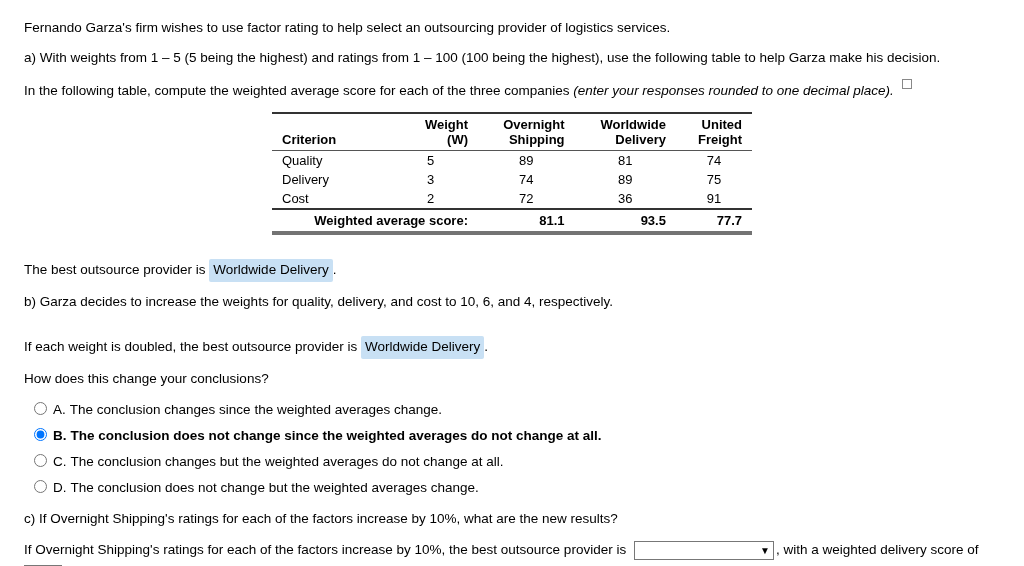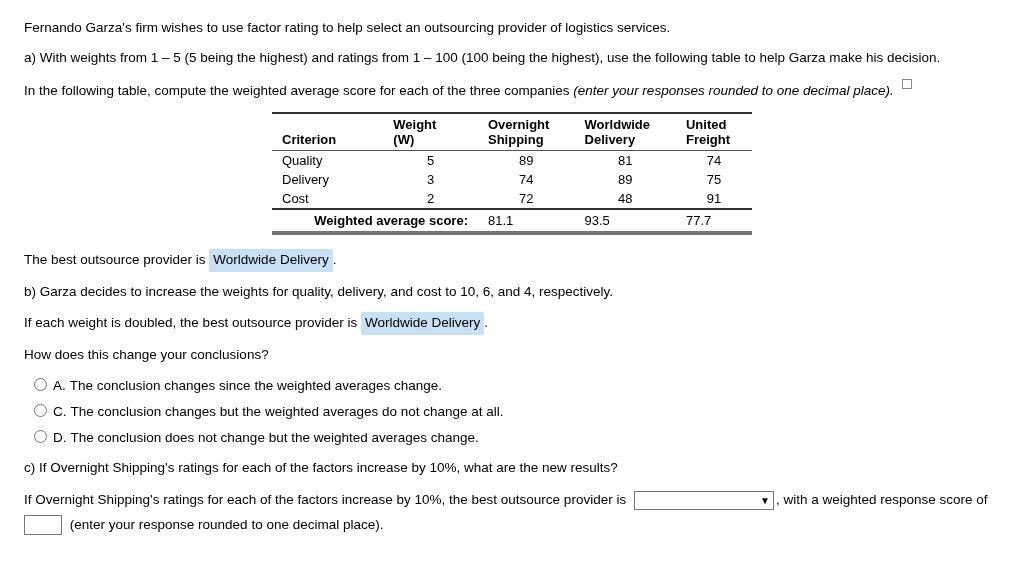--- a/index.html
+++ b/index.html
@@ -24,53 +24,54 @@
     }
     table thead tr {
       border-top: 2px solid #333;
       border-bottom: 1px solid #555;
     }
     table tfoot tr {
       border-top: 2px solid #333;
       border-bottom: 4px solid #737373;
     }
     table th {
-      text-align: left;
+      text-align: right;
       font-weight: bold;
       font-size: 13px;
       padding: 3px 10px;
       vertical-align: bottom;
     }
     table th.left { text-align: left; }
     table td {
       text-align: center;
       font-size: 13px;
       padding: 2px 10px;
     }
     table td.left { text-align: left; }
     table tfoot td {
-      font-weight: normal;
+      font-weight: bold;
       padding: 3px 10px;
-      text-align: left;
+      text-align: right;
     }
     table tfoot td.label {
       text-align: right;
       font-weight: bold;
     }
     .highlighted {
       background-color: #c8e0f4;
       border-radius: 2px;
       padding: 0 4px;
     }
     .answer-row {
       display: flex;
       align-items: baseline;
       flex-wrap: wrap;
       margin-bottom: 10px;
       line-height: 1.7;
+      margin-top: 24px;
     }
     .radio-group { margin: 8px 0 8px 10px; }
     .radio-option {
       display: flex;
       align-items: flex-start;
       margin-bottom: 6px;
       line-height: 1.5;
     }
     .radio-option input[type=radio] {
       margin-top: 2px;
@@ -158,21 +159,21 @@
     <td class="left">Delivery</td>
     <td>3</td>
     <td>74</td>
     <td>89</td>
     <td>75</td>
   </tr>
         <tr>
     <td class="left">Cost</td>
     <td>2</td>
     <td>72</td>
-    <td>48</td>
+    <td>36</td>
     <td>91</td>
   </tr>
       </tbody>
     <tfoot>
       <tr>
         <td colspan="2" class="label">Weighted average score:</td>
         <td>81.1</td>
         <td>93.5</td>
         <td>77.7</td>
       </tr>
@@ -191,37 +192,41 @@
 </div>
 
 <p>How does this change your conclusions?</p>
 
 <div class="radio-group" id="radio-group">
 <div class="radio-option">
       <input type="radio" name="conclusion" style="">
       <label style="cursor: pointer;"><span style="margin-right:4px;">A.</span>The conclusion changes since the weighted averages change.</label>
     </div>
     <div class="radio-option">
+      <input type="radio" name="conclusion" checked="" style="">
+      <label style="cursor: pointer; font-weight: bold;"><span style="margin-right:4px;">B.</span>The conclusion does not change since the weighted averages do not change at all.</label>
+    </div>
+    <div class="radio-option">
       <input type="radio" name="conclusion" style="">
       <label style="cursor: pointer; text-align: center;"><span style="margin-right:4px;">C.</span>The conclusion changes but the weighted averages do not change at all.</label>
     </div>
     <div class="radio-option">
       <input type="radio" name="conclusion" style="">
       <label style="cursor: pointer;"><span style="margin-right:4px;">D.</span>The conclusion does not change but the weighted averages change.</label>
     </div>
   </div>
 
 <p style="margin-top:10px;">c) If Overnight Shipping's ratings for each of the factors increase by 10%, what are the new results?</p>
 
 <div class="answer-row" style="margin-top:6px; flex-wrap:wrap; align-items:center; gap:2px;">
   <span>If Overnight Shipping's ratings for each of the factors increase by 10%, the best outsource provider is</span>
   &nbsp;
   <span class="dropdown-wrap">
     <select id="provider-select">
     <option value=""></option><option value="Overnight Shipping">Overnight Shipping</option><option value="Worldwide Delivery">Worldwide Delivery</option><option value="United Freight">United Freight</option></select>
     <span class="dropdown-arrow">▼</span>
   </span>
-  <span>, with a weighted response score of</span>
+  <span>, with a weighted delivery score of</span>
   &nbsp;
   <input class="small-input" type="text" style="">
   &nbsp;
   <span>(enter your response rounded to one decimal place).</span>
 </div>
 
 </body></html>

